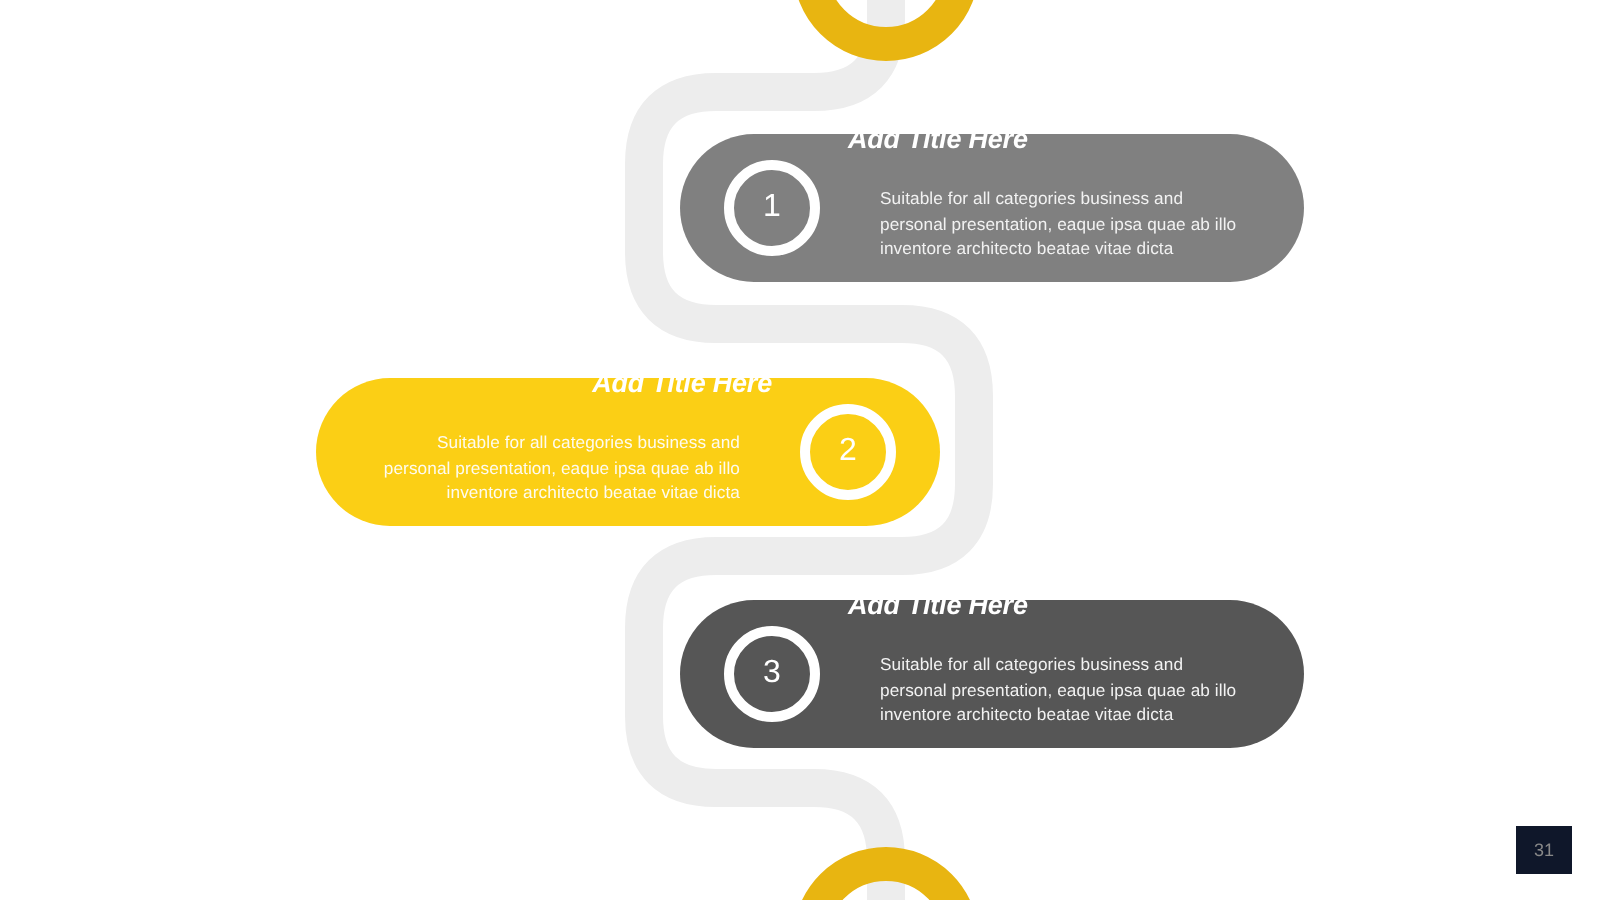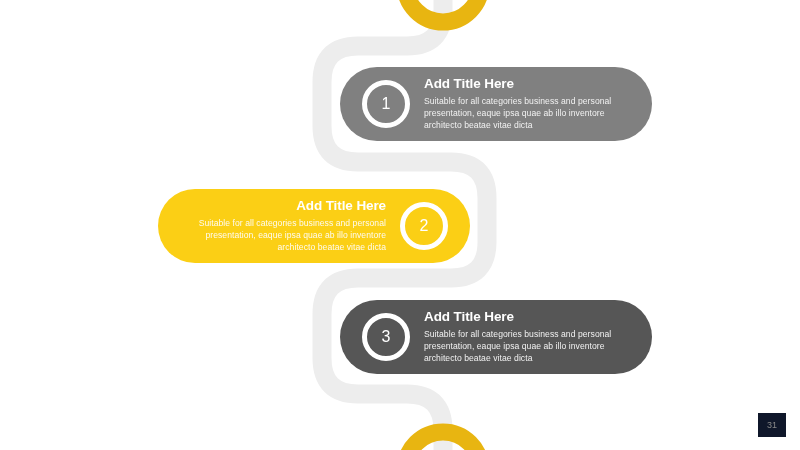--- a/index.html
+++ b/index.html
@@ -88,26 +88,27 @@
     padding-left: 14px;
   }
 
   .panel-title {
     color: #ffffff;
     font-size: 13.5px;
     font-weight: bold;
     letter-spacing: -0.1px;
     margin: 0 0 3px 0;
     line-height: 1.15;
+    font-style: italic;
   }
   .panel-desc {
     color: #f2f2f2;
     font-size: 8.6px;
     line-height: 1.42;
-    margin: 0;
+    margin: 16px;
     letter-spacing: 0.05px;
   }
   .panel-yellow .panel-desc { color: #fefbf0; }
 
   #page-number {
     position: absolute;
     right: 14px;
     bottom: 13px;
     width: 28px;
     height: 24px;

